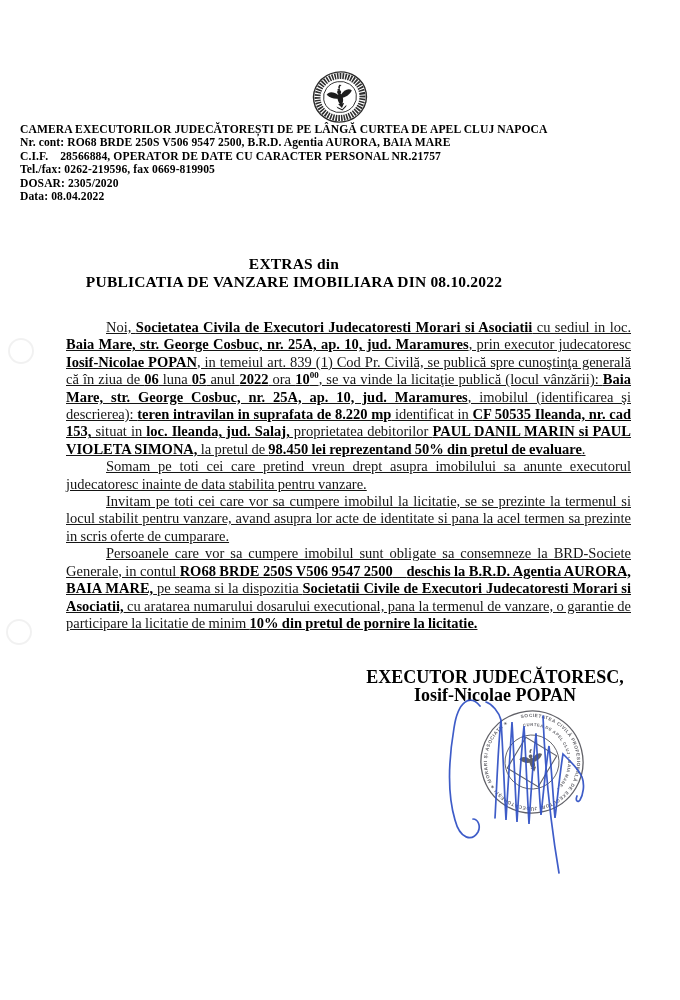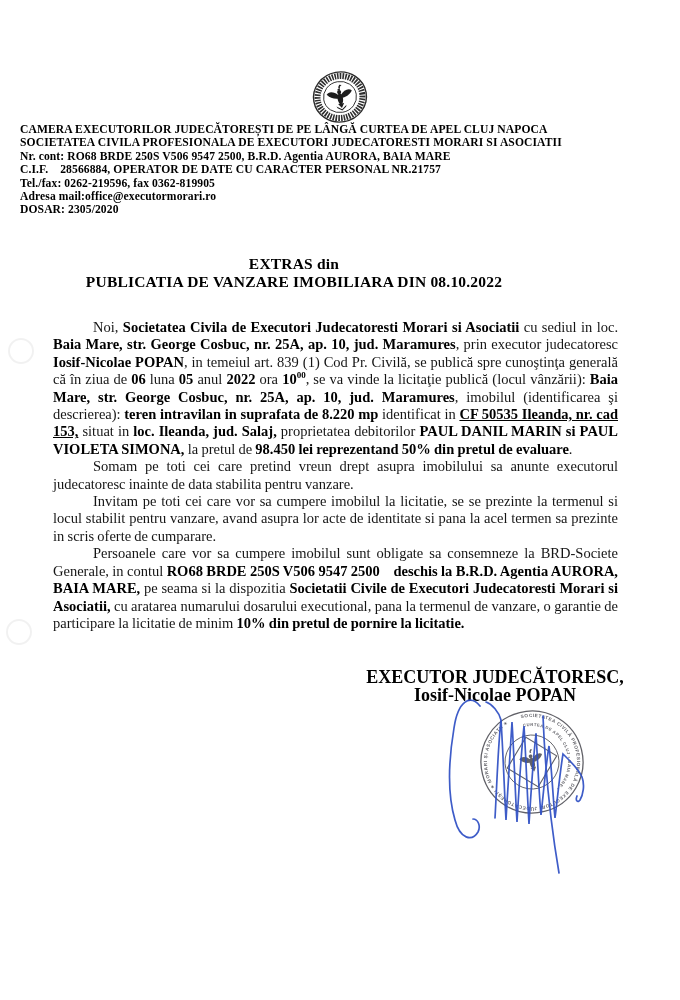--- a/index.html
+++ b/index.html
@@ -22,24 +22,25 @@
     white-space:nowrap;
   }
   
   .doc-title{
     position:absolute;left:0;top:255px;width:588px;
     text-align:center;font-weight:bold;color:#000;
     font-size:15.5px;line-height:17.5px;letter-spacing:0.2px;
   }
   
   .body-text{
-    position:absolute;left:53px;top:319px;width:565px;
+    position:absolute;left:66px;top:319px;width:565px;
     font-size:14.5px;line-height:17.4px;
     text-align:justify;word-spacing:-0.4px;
     color:#151515;
+    text-decoration:underline;
   }
   .body-text p{margin:0;text-indent:40px;}
   .b{font-weight:bold;color:#000;}
   .u{text-decoration:underline;}
   sup{font-size:9px;line-height:0;vertical-align:super;}
   
   .sig-block{
     position:absolute;left:330px;top:668px;width:330px;
     text-align:center;font-weight:bold;color:#000;
     font-size:18px;line-height:18px;
@@ -71,26 +72,25 @@
         <path d="M-1,-3 C-6,-9 -12,-10 -15,-6.5 C-12,-1.5 -6,0.5 -1,0.5 Z"></path>
         <path d="M1,-3 C6,-9 12,-10 15,-6.5 C12,-1.5 6,0.5 1,0.5 Z"></path>
         <path d="M-3.6,6.5 L0,12 L3.6,6.5 Z"></path>
         <path d="M-6,9 L0,13.5 L6,9 L5,11.5 L0,15 L-5,11.5 Z"></path>
       </g>
     </g>
   </svg>
 
   <div class="org-header">
       <div>CAMERA EXECUTORILOR JUDECĂTOREȘTI DE PE LÂNGĂ CURTEA DE APEL CLUJ NAPOCA</div>
-      <div>SOCIETATEA CIVILA PROFESIONALA DE EXECUTORI JUDECATORESTI MORARI SI ASOCIATII</div>
       <div>Nr. cont: RO68 BRDE 250S V506 9547 2500, B.R.D. Agentia AURORA, BAIA MARE</div>
       <div>C.I.F.&nbsp;&nbsp;&nbsp; 28566884, OPERATOR DE DATE CU CARACTER PERSONAL NR.21757</div>
-      <div>Tel./fax: 0262-219596, fax 0362-819905</div>
-      <div>Adresa mail:office@executormorari.ro</div>
+      <div>Tel./fax: 0262-219596, fax 0669-819905</div>
       <div>DOSAR: 2305/2020</div>
+      <div>Data: 08.04.2022</div>
     </div>
 
   <div class="doc-title">
     <div>EXTRAS din</div>
     <div>PUBLICATIA DE VANZARE IMOBILIARA DIN 08.10.2022</div>
   </div>
 
   <div class="body-text">
     <p class="para"><span>Noi, </span><span class="b">Societatea Civila de Executori Judecatoresti Morari si Asociatii</span><span> cu sediul in loc. </span><span class="b">Baia Mare, str. George Cosbuc, nr. 25A, ap. 10, jud. Maramures</span><span>, prin executor judecatoresc </span><span class="b">Iosif-Nicolae POPAN</span><span>, in temeiul art. 839 (1) Cod Pr. Civilă, se publică spre cunoştinţa generală că în ziua de </span><span class="b">06</span><span> luna </span><span class="b">05</span><span> anul </span><span class="b">2022</span><span> ora </span><span class="b">10</span><sup class="b">00</sup><span>, se va vinde la licitaţie publică (locul vânzării): </span><span class="b">Baia Mare, str. George Cosbuc, nr. 25A, ap. 10, jud. Maramures</span><span>, imobilul (identificarea şi descrierea): </span><span class="b">teren intravilan in suprafata de 8.220 mp</span><span> identificat in </span><span class="b u">CF 50535 Ileanda, nr. cad 153,</span><span> situat in </span><span class="b">loc. Ileanda, jud. Salaj,</span><span> proprietatea debitorilor </span><span class="b">PAUL DANIL MARIN si PAUL VIOLETA SIMONA,</span><span> la pretul de </span><span class="b">98.450 lei reprezentand 50% din pretul de evaluare</span><span>.</span></p>
     <p class="para"><span>Somam pe toti cei care pretind vreun drept asupra imobilului sa anunte executorul judecatoresc inainte de data stabilita pentru vanzare.</span></p>

